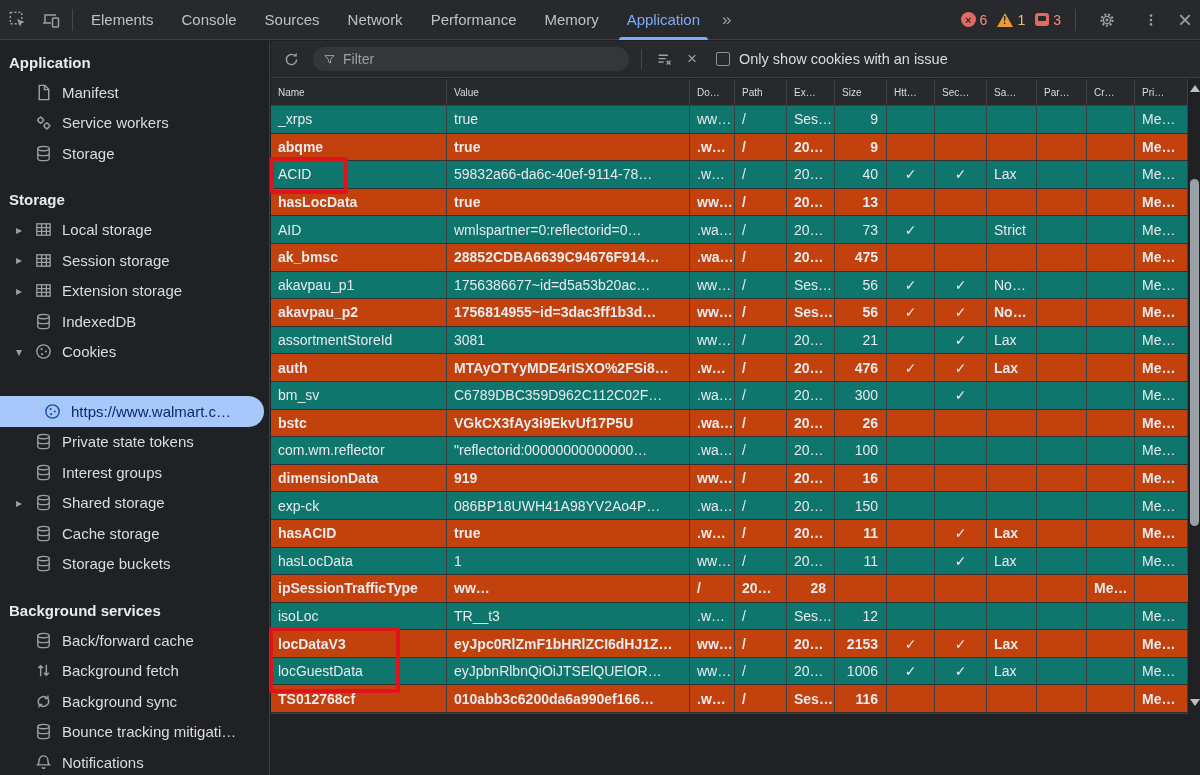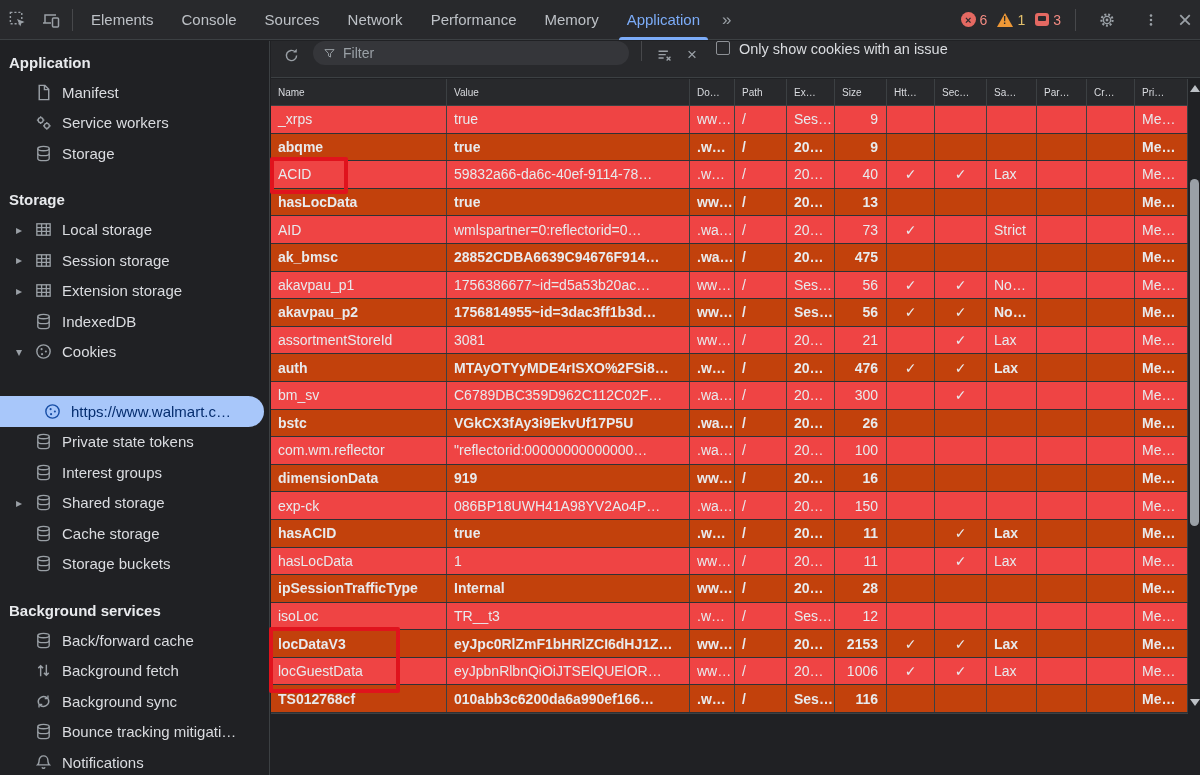--- a/index.html
+++ b/index.html
@@ -52,21 +52,21 @@
   .side-item.child { padding-left:42px; }
   .side-item.selected { background:#a8c7fa; border-radius:0 16px 16px 0; width:264px;margin-top:29px; }
   .side-item.selected .lbl { color:#062e6f; }
   .side-item.selected .icon { color:#174ea6; }
 
   
   #main { position:absolute; left:271px; top:41px; width:929px; height:734px; background:#202124; }
 
   
   #cookiebar { position:absolute; left:0; top:0; width:929px; height:37px; background:#28292c;
-               border-bottom:1px solid #3c4043; display:flex; align-items:flex-start; }
+               border-bottom:1px solid #3c4043; display:flex; align-items:center; }
   .cb-btn { width:28px; height:28px; display:flex; align-items:center; justify-content:center;
             color:#9aa0a6; cursor:pointer; flex:0 0 auto; }
   .cb-btn svg { width:17px; height:17px; }
   #filter-pill { margin-left:8px; width:316px; height:24px; background:#35363a; border-radius:12px;
                  display:flex; align-items:center; padding:0 10px; gap:7px; flex:0 0 auto; }
   #filter-pill svg { width:13px; height:13px; color:#9aa0a6; flex:0 0 auto; }
   #filter-input { background:transparent; border:none; outline:none; color:#e8eaed;
                   font-size:14px; width:100%; font-family:inherit; }
   #filter-input::placeholder { color:#9aa0a6; }
   .cb-divider { width:1px; height:20px; background:#47484b; margin:0 8px 0 12px; }
@@ -78,21 +78,21 @@
   
   #grid { position:absolute; left:0; top:38px; width:917px; }
   .grid-cols { display:grid; grid-template-columns:176px 243px 45px 52px 48px 52px 48px 52px 50px 50px 48px 53px; }
   #grid-header { height:27px; background:#28292c; border-bottom:1px solid #3c4043; }
   .hcell { display:flex; align-items:center; padding-left:7px; color:#dadce0; font-size:10px;
            border-right:1px solid #3c4043; white-space:nowrap; overflow:hidden; cursor:pointer; }
   #rows { position:relative; }
   .row { height:27.6px; border-bottom:1px solid #303134; cursor:pointer; }
   .row .cell { display:flex; align-items:center; padding-left:7px; color:#e8eaed; font-size:14px;
                border-right:1px solid #3c4043; white-space:nowrap; overflow:hidden; }
-  .row { background:#ef4444; }
+  .row { background:#0f766e; }
   .row.alt { background:#c2410c;font-weight:bold; }
   .cell.num { justify-content:flex-end; padding-right:8px; padding-left:2px; }
   .cell.ctr { justify-content:center; padding-left:0; }
   #grid-bottom { height:0; border-bottom:1px solid #3c4043; }
 
   
   .hl-box { position:absolute; border:4px solid #e0131d; border-radius:2px; pointer-events:none; }
   #hl-acid { left:-1px; top:51px; width:78px; height:37px; }
   #hl-loc  { left:-2px; top:521px; width:131px; height:66px; }
 
@@ -781,21 +781,20 @@
     <span class="cell ctr"></span>
     <span class="cell ctr">✓</span>
     <span class="cell">Lax</span>
     <span class="cell"></span>
     <span class="cell"></span>
     <span class="cell">Me…</span>
   </div>
 
   <div class="row grid-cols alt">
     <span class="cell">ipSessionTrafficType</span>
-    <span class="cell">Internal</span>
     <span class="cell">ww…</span>
     <span class="cell">/</span>
     <span class="cell">20…</span>
     <span class="cell num">28</span>
     <span class="cell ctr"></span>
     <span class="cell ctr"></span>
     <span class="cell"></span>
     <span class="cell"></span>
     <span class="cell"></span>
     <span class="cell">Me…</span>

